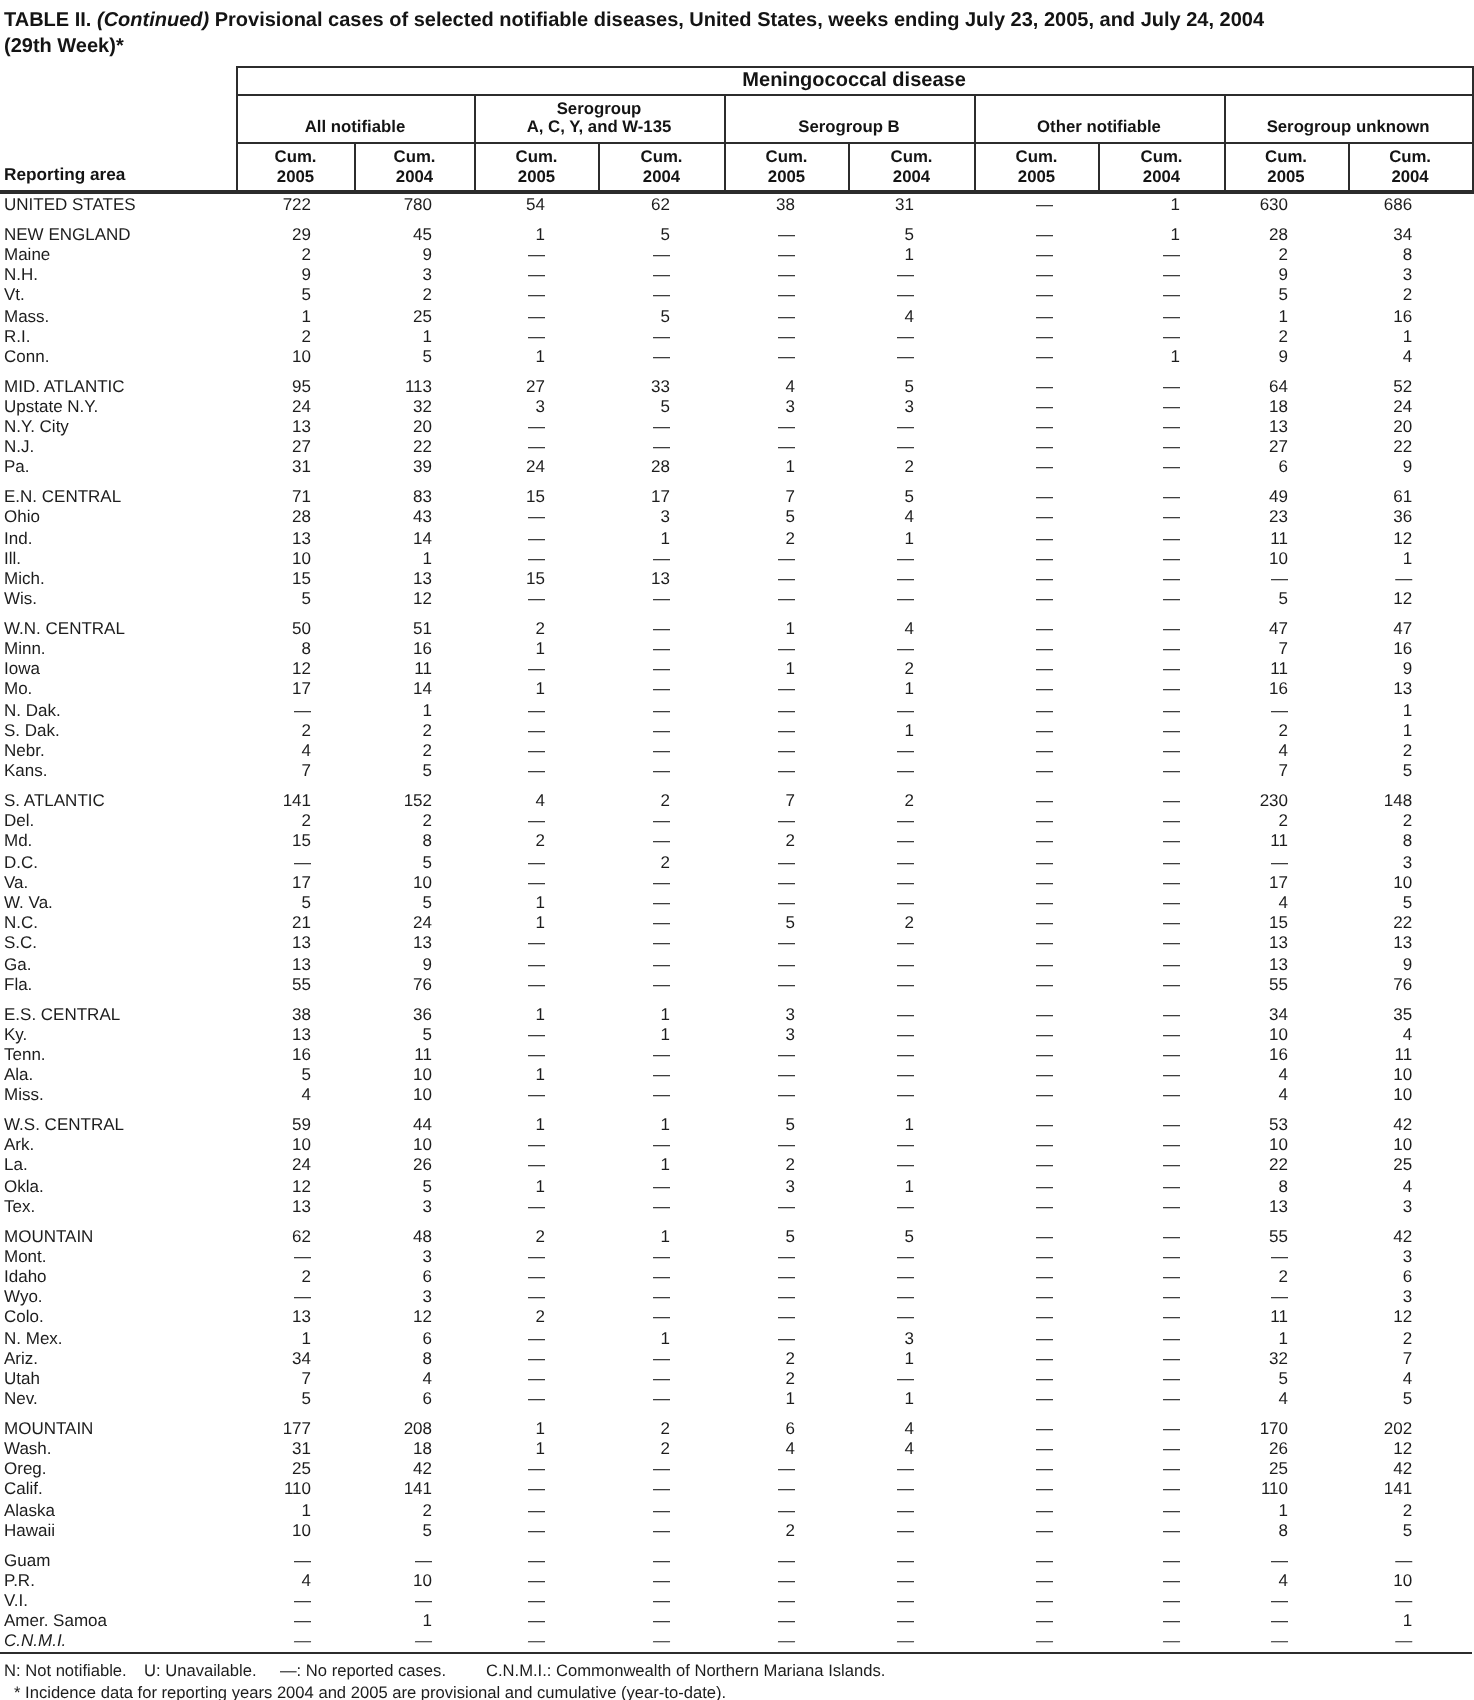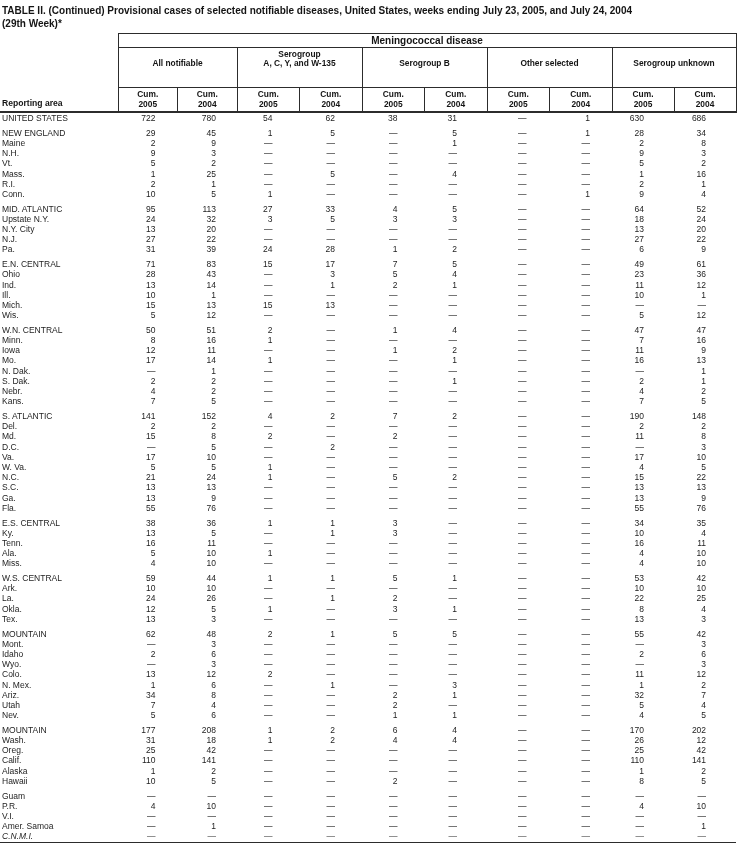--- a/index.html
+++ b/index.html
@@ -1,26 +1,26 @@
 <!DOCTYPE html>
 <html><head>
 <meta charset="utf-8">
 <style>
   html,body{margin:0;padding:0;background:#ffffff;}
   body{width:737px;height:850px;overflow:hidden;color:#1d1d1d;font-family:"Liberation Sans",sans-serif;}
   .page{position:relative;width:737px;height:850px;}
   .title{padding:4px 0 0 2px;font-weight:bold;font-size:10px;line-height:13px;color:#141414;}
   .title .line1{white-space:nowrap;}
-  .title .bi{}
+  .title .bi{font-style:italic;}
   table{border-collapse:collapse;table-layout:fixed;width:736px;margin-top:3px;}
   th,td{padding:0;margin:0;}
   thead th{font-weight:bold;color:#141414;}
   #th-area{text-align:left;vertical-align:bottom;padding:0 0 3px 2px;font-size:8.6px;border-bottom:2px solid #2c2c2c;margin-left:12px;}
   #th-disease{height:13px;text-align:center;font-size:10px;border:1px solid #2c2c2c;}
-  .grp{height:21px;text-align:center;vertical-align:bottom;padding-bottom:18px;font-size:8.4px;line-height:9.6px;
+  .grp{height:21px;text-align:center;vertical-align:bottom;padding-bottom:2px;font-size:8.4px;line-height:9.6px;
        border-left:1px solid #2c2c2c;border-bottom:1px solid #2c2c2c;}
   .grp.last{border-right:1px solid #2c2c2c;}
   .cum{height:23px;text-align:center;vertical-align:middle;font-size:8.4px;line-height:9.6px;
        border-left:1px solid #2c2c2c;border-bottom:2px solid #2c2c2c;}
   .cum.last{border-right:1px solid #2c2c2c;}
   tbody td{height:10.2px;line-height:10.2px;font-size:8.5px;color:#1d1d1d;white-space:nowrap;}
   tbody td.area{text-align:left;padding-left:2px;}
   tbody td.v{text-align:right;}
   tbody td:nth-child(2){padding-right:22px;}
   tbody td:nth-child(3){padding-right:21px;}
@@ -61,21 +61,21 @@
     </colgroup>
     <thead>
       <tr>
         <th id="th-area" rowspan="3">Reporting area</th>
         <th id="th-disease" colspan="10">Meningococcal disease</th>
       </tr>
       <tr id="group-row">
           <th colspan="2" class="grp">All notifiable</th>
           <th colspan="2" class="grp">Serogroup<br>A, C, Y, and W-135</th>
           <th colspan="2" class="grp">Serogroup B</th>
-          <th colspan="2" class="grp">Other selected</th>
+          <th colspan="2" class="grp">Other notifiable</th>
           <th colspan="2" class="grp last">Serogroup unknown</th>
         </tr>
       <tr id="cum-row">
           <th class="cum">Cum.<br>2005</th>
           <th class="cum">Cum.<br>2004</th>
           <th class="cum">Cum.<br>2005</th>
           <th class="cum">Cum.<br>2004</th>
           <th class="cum">Cum.<br>2005</th>
           <th class="cum">Cum.<br>2004</th>
           <th class="cum">Cum.<br>2005</th>
@@ -454,21 +454,21 @@
         <tr>
           <td class="area">S. ATLANTIC</td>
           <td class="v">141</td>
           <td class="v">152</td>
           <td class="v">4</td>
           <td class="v">2</td>
           <td class="v">7</td>
           <td class="v">2</td>
           <td class="v">—</td>
           <td class="v">—</td>
-          <td class="v">190</td>
+          <td class="v">230</td>
           <td class="v">148</td>
         </tr>
         <tr>
           <td class="area">Del.</td>
           <td class="v">2</td>
           <td class="v">2</td>
           <td class="v">—</td>
           <td class="v">—</td>
           <td class="v">—</td>
           <td class="v">—</td>
@@ -983,14 +983,21 @@
           <td class="v">—</td>
           <td class="v">—</td>
           <td class="v">—</td>
           <td class="v">—</td>
           <td class="v">—</td>
         </tr>
       </tbody>
   </table>
 
   <div class="footnotes">
+    <div class="legend" id="legend">
+        <span style="left: 2px;">N: Not notifiable.</span>
+        <span style="left: 72px;">U: Unavailable.</span>
+        <span style="left: 140px;">—: No reported cases.</span>
+        <span style="left: 243px;">C.N.M.I.: Commonwealth of Northern Mariana Islands.</span>
+      </div>
+    <div class="note">* Incidence data for reporting years 2004 and 2005 are provisional and cumulative (year-to-date).</div>
   </div>
 </div>
 
 </body></html>

